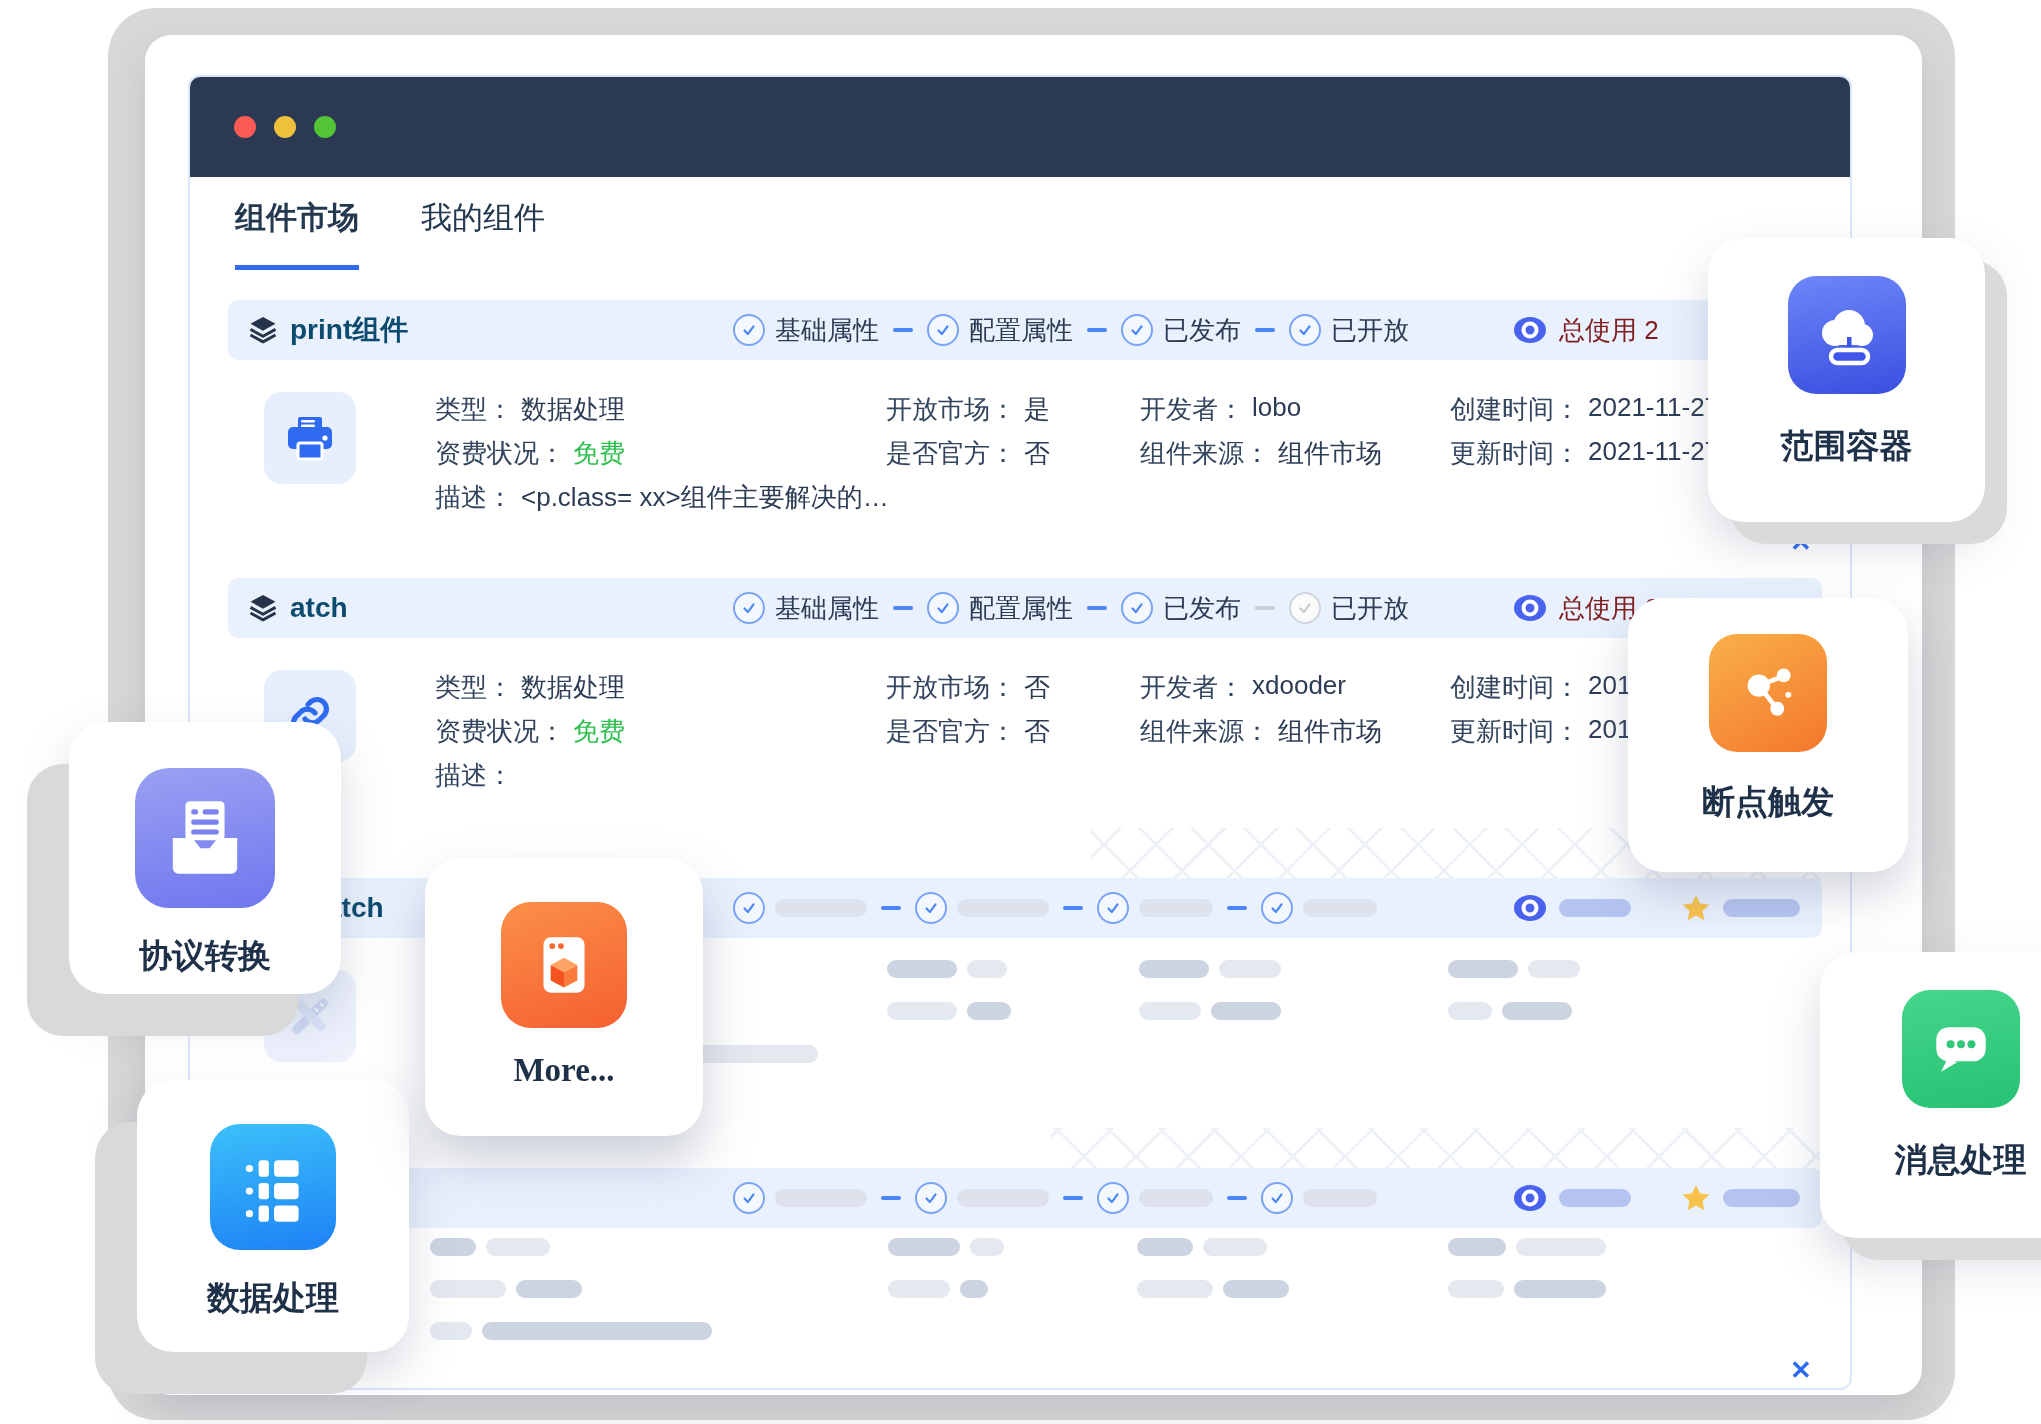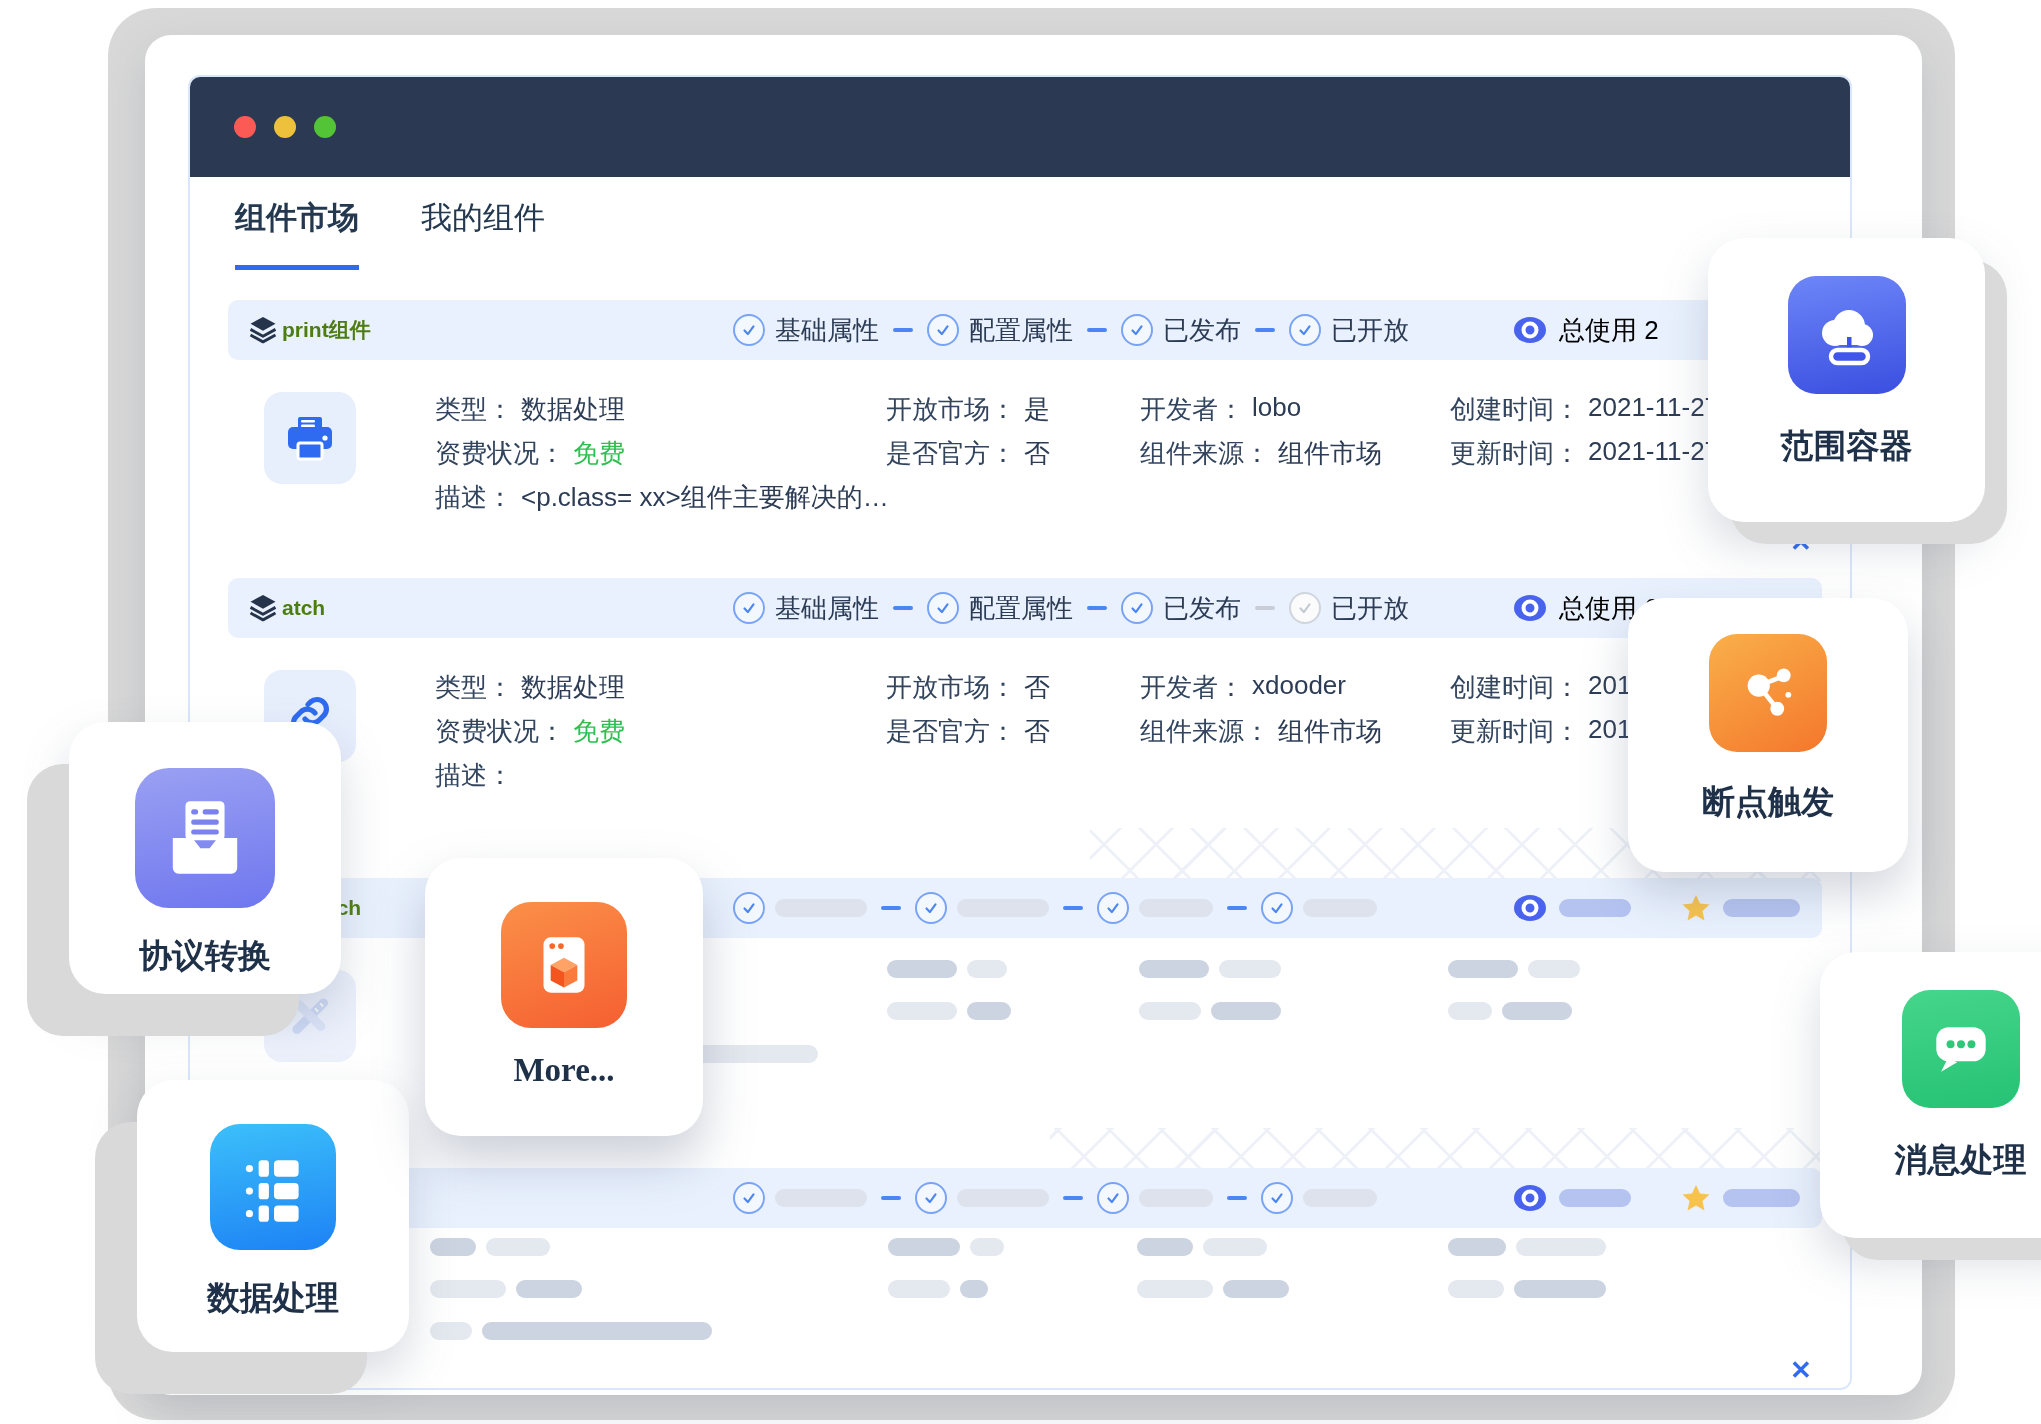--- a/index.html
+++ b/index.html
@@ -24,31 +24,31 @@
   .content { position:relative; width:100%; height:1213px; background:#fff; }
 
   .tabs { position:absolute; left:45px; top:20px; display:flex; gap:62px; }
   .tab { font-size:31px; color:#243850; padding-bottom:26px; cursor:pointer; }
   .tab.active { font-weight:bold; border-bottom:5px solid #2e6bf0; }
 
   
   .card { position:absolute; left:38px; width:1594px; }
   .card-header { position:relative; height:60px; background:#e9f1fe; border-radius:10px;
     display:flex; align-items:center; padding:0 20px; }
-  .card-title { font-size:21px; font-weight:bold; color:#4d7c0f; margin-left:4px; }
+  .card-title { font-size:28px; font-weight:bold; color:#0c4a6e; margin-left:12px; }
   .steps { position:absolute; left:505px; top:0; height:60px; display:flex; align-items:center; }
   .chk { width:32px; height:32px; border-radius:50%; display:flex; align-items:center; justify-content:center; }
   .chk.blue { border:2px solid #79a3f6; background:#f3f8ff; }
   .chk.gray { border:2px solid #cfd4dd; background:#fbfbfc; }
   .chk svg { width:18px; height:18px; }
   .step-label { font-size:26px; color:#2d3c55; margin-left:10px; }
   .dash { width:20px; height:4px; border-radius:2px; margin:0 14px; }
   .dash.blue { background:#4c86f5; } .dash.gray { background:#c8cdd8; }
   .stats { position:absolute; left:1285px; top:0; height:60px; display:flex; align-items:center; gap:12px; }
-  .stat-label { font-size:26px; color:#000000; }
+  .stat-label { font-size:26px; color:#7f1d1d; }
   .stat-gap { width:26px; }
 
   .card-body { position:relative; background:#fff; }
   .big-icon-box { position:absolute; left:36px; top:32px; width:92px; height:92px; border-radius:18px;
     background:#e7eefc; display:flex; align-items:center; justify-content:center; }
   .big-icon-box.faded { background:#ecf1fc; }
   .frow { position:absolute; display:flex; gap:8px; font-size:26px; white-space:nowrap; }
   .flabel { color:#33455e; }
   .fvalue { color:#2d3c55; }
   .fvalue.green { color:#2fbf4f; }

